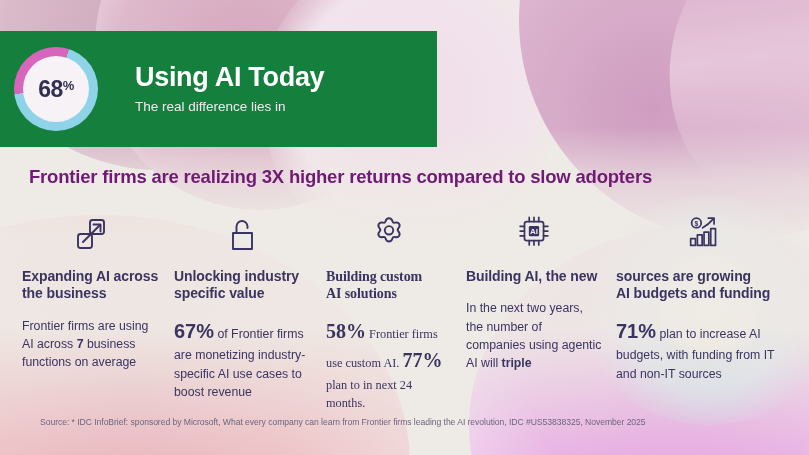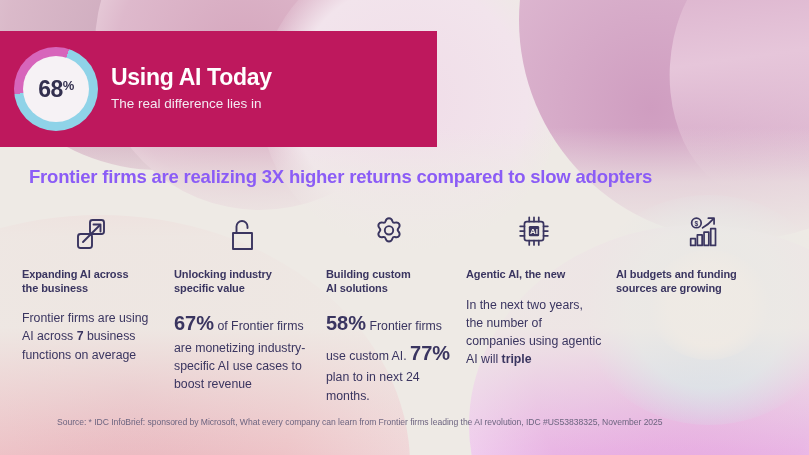--- a/index.html
+++ b/index.html
@@ -161,76 +161,76 @@
   }
   .donut-pct {
     font-size: 13px;
     font-weight: 700;
     margin-top: 1px;
   }
   .banner-text {
     color: #ffffff;
   }
   .banner-title {
-    font-size: 23px;
+    font-size: 27px;
     font-weight: 700;
     line-height: 1.12;
     letter-spacing: -.3px;
     margin-bottom: 5px;
   }
   .banner-sub {
     font-size: 13.5px;
     font-weight: 400;
     line-height: 1.32;
     color: #f3eaf2;
   }
 
   
   .headline {
     position: absolute;
     left: 29px;
     top: 166px;
     font-size: 18.5px;
     font-weight: 700;
-    color: #8b5cf6;
+    color: #701a75;
     letter-spacing: -.2px;
     white-space: nowrap;
   }
 
   
   .columns {
     position: absolute;
     left: 22px;
     top: 206px;
     width: 772px;
     display: flex;
     gap: 0;
   }
   .col {
     box-sizing: border-box;
     padding-right: 14px;
   }
   .col-0 { width: 152px; }
   .col-1 { width: 152px; }
-  .col-2 { width: 140px; }
+  .col-2 { width: 140px; font-family: Liberation Serif, serif; }
   .col-3 { width: 150px; }
   .col-4 { width: 178px; padding-right: 0; }
 
   .col-icon {
     height: 48px;
     display: flex;
     align-items: flex-end;
     justify-content: center;
     margin-bottom: 14px;
   }
   .col-icon svg {
     display: block;
   }
   .col-title {
-    font-size: 11px;
+    font-size: 14px;
     font-weight: 700;
     color: #3a3560;
     line-height: 1.24;
     margin-bottom: 14px;
     letter-spacing: -.1px;
   }
   .col-body {
     font-size: 12.3px;
     font-weight: 400;
     color: #3a3560;
@@ -241,21 +241,21 @@
   }
   .col-body .stat {
     font-weight: 700;
     font-size: 20px;
     margin-top: 16px;
   }
 
   
   .source {
     position: absolute;
-    left: 57px;
+    left: 40px;
     top: 417px;
     font-size: 8.6px;
     color: #6d6580;
     letter-spacing: -.05px;
     white-space: nowrap;
   }
 </style>
 </head>
 <body>
 
@@ -267,21 +267,21 @@
     <div class="blob blob-pale-center"></div>
     <div class="blob blob-top-right"></div>
     <div class="blob blob-right-streak"></div>
     <div class="blob blob-bottom-left"></div>
     <div class="blob blob-bottom-right"></div>
     <div class="blob blob-bottom-right-blue"></div>
     <div class="blob blob-bottom-right-cream"></div>
     <div class="bg-wash"></div>
   </div>
 
-  <div class="banner" style="background: #be185d;">
+  <div class="banner" style="background: #15803d; gap: 24px;">
     <div class="donut-wrap">
       <div class="donut-ring" style="background: conic-gradient(from 18deg, rgb(143, 211, 232) 0deg, rgb(143, 211, 232) 244.8deg, rgb(215, 101, 187) 244.8deg, rgb(215, 101, 187) 360deg);"></div>
       <div class="donut-hole">
         <div class="donut-value">
           <span>68</span>
           <span class="donut-pct">%</span>
         </div>
       </div>
     </div>
     <div class="banner-text">
@@ -346,41 +346,42 @@
           <rect x="12" y="10" width="20" height="20" rx="2.5"></rect>
           <rect x="16.6" y="14.6" width="10.8" height="10.8" rx="1.4" fill="#3a3560" stroke="none"></rect>
           <text x="22" y="22.6" font-family="Liberation Sans, sans-serif" font-size="8.4" font-weight="bold" fill="#eeeae5" text-anchor="middle" stroke="none">AI</text>
           <path d="M17 10 V5.5 M22 10 V5.5 M27 10 V5.5"></path>
           <path d="M17 30 V34.5 M22 30 V34.5 M27 30 V34.5"></path>
           <path d="M12 15 H7.5 M12 20 H7.5 M12 25 H7.5"></path>
           <path d="M32 15 H36.5 M32 20 H36.5 M32 25 H36.5"></path>
         </svg>
       </div>
       <div class="col-title">
-        <div>Agentic AI, the new</div>
+        <div>Building AI, the new</div>
       </div>
       <div class="col-body"><span>In the next two years, the number of companies using agentic AI will </span><b>triple</b></div>
     </div>
 
     <div class="col col-4">
       <div class="col-icon">
         <svg width="44" height="42" viewBox="0 0 46 44" fill="none" stroke="#3a3560" stroke-width="1.8" stroke-linecap="round" stroke-linejoin="round">
           <circle cx="14" cy="11.5" r="5"></circle>
           <text x="14" y="14.6" font-family="Liberation Sans, sans-serif" font-size="7" font-weight="bold" fill="#3a3560" text-anchor="middle" stroke="none">$</text>
           <path d="M20.5 16.5 C24.5 14.5 28.5 11 31.5 7.5"></path>
           <path d="M26.5 6.5 L32.5 6.5 L32.5 12.5"></path>
           <rect x="8" y="28" width="5" height="7"></rect>
           <rect x="15" y="24" width="5" height="11"></rect>
           <rect x="22" y="21" width="5" height="14"></rect>
           <rect x="29" y="17.5" width="5" height="17.5"></rect>
         </svg>
       </div>
       <div class="col-title">
+        <div>sources are growing</div>
         <div>AI budgets and funding</div>
-        <div>sources are growing</div>
-      </div>
+      </div>
+      <div class="col-body"><b class="stat">71%</b><span> plan to increase AI budgets, with funding from IT and non-IT sources</span></div>
     </div>
 
   </div>
 
   <div class="source">Source: * IDC InfoBrief: sponsored by Microsoft, What every company can learn from Frontier firms leading the AI revolution, IDC #US53838325, November 2025</div>
 
 </div>
 
 </body></html>

